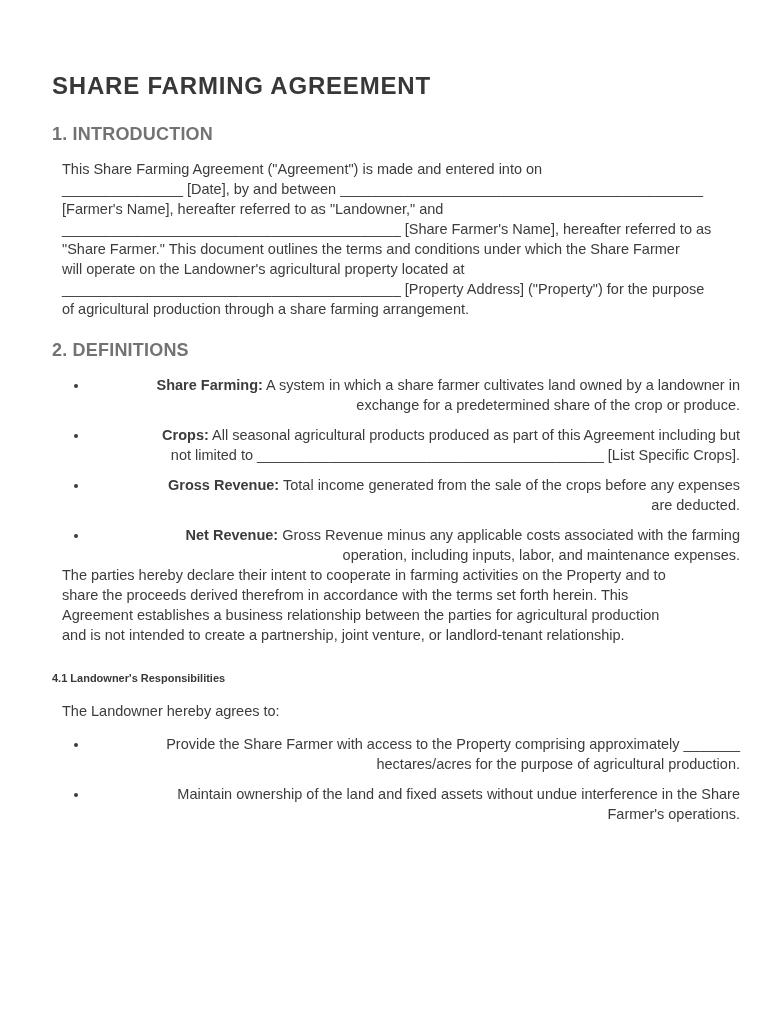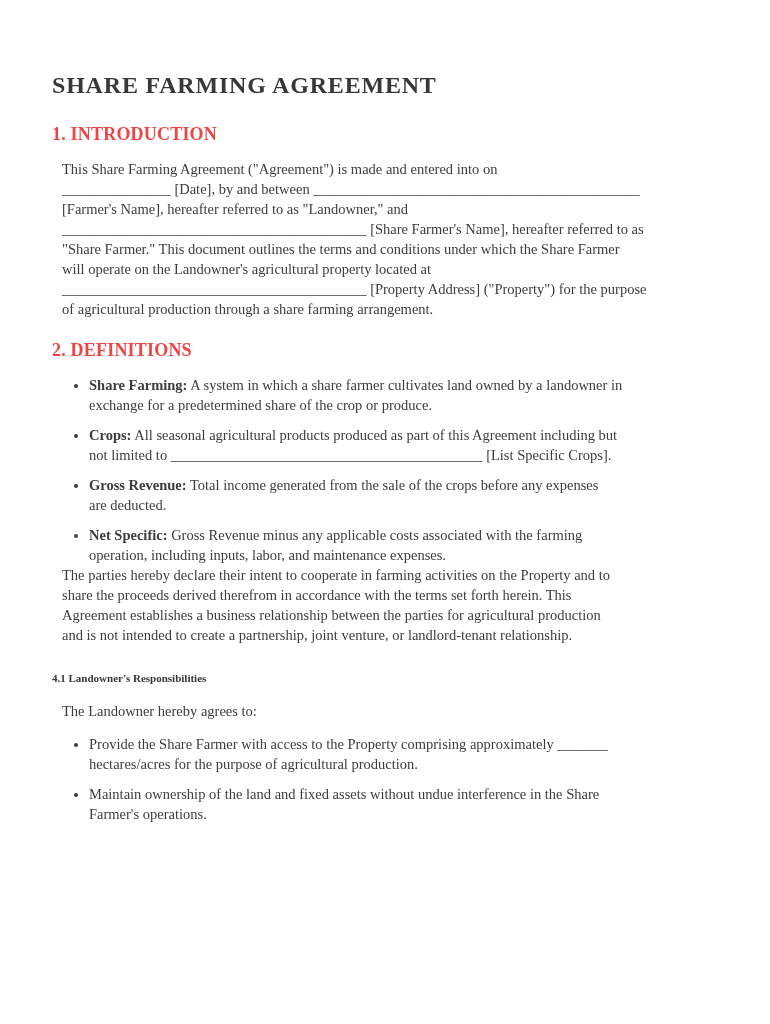--- a/index.html
+++ b/index.html
@@ -8,38 +8,38 @@
     background: #ffffff;
   }
   .page {
     position: relative;
     width: 770px;
     height: 1024px;
     box-sizing: border-box;
     padding: 72px 30px 0 52px;
     background: #ffffff;
     overflow: hidden;
-    font-family: Liberation Serif, serif;
+    font-family: Liberation Sans, sans-serif;
     color: #3c3c3c;
   }
   h1.doc-title {
     font-size: 24px;
     line-height: 27px;
     font-weight: bold;
     letter-spacing: 0.8px;
     margin: 0 0 24px 0;
     color: #383838;
   }
   h2.sec-heading {
     font-size: 18px;
     line-height: 22px;
     font-weight: bold;
     letter-spacing: 0.2px;
     margin: 20px 0 14px 0;
-    color: #ef4444;
+    color: #737373;
   }
   h3.sub-heading {
     font-size: 11px;
     line-height: 20px;
     font-weight: bold;
     margin: 23px 0 13px 0;
     color: #383838;
   }
   p.body-text {
     font-size: 14.5px;
@@ -50,20 +50,21 @@
   ul.doc-list {
     margin: 10px 0 0 0;
     padding: 0 0 0 37px;
     list-style: disc outside;
   }
   ul.doc-list li {
     font-size: 14.5px;
     line-height: 20px;
     margin: 0 0 10px 0;
     white-space: pre-wrap;
+    text-align: right;
   }
   ul.doc-list li:last-child {
     margin-bottom: 0;
   }
   .term {
     font-weight: bold;
   }
 </style>
 </head>
 <body>
@@ -86,21 +87,21 @@
   <h2 class="sec-heading">2. DEFINITIONS</h2>
 
 
   <ul class="doc-list">
     <li><span class="term">Share Farming:</span><span> A system in which a share farmer cultivates land owned by a landowner in
 exchange for a predetermined share of the crop or produce.</span></li>
     <li><span class="term">Crops:</span><span> All seasonal agricultural products produced as part of this Agreement including but
 not limited to ___________________________________________ [List Specific Crops].</span></li>
     <li><span class="term">Gross Revenue:</span><span> Total income generated from the sale of the crops before any expenses
 are deducted.</span></li>
-    <li><span class="term">Net Specific:</span><span> Gross Revenue minus any applicable costs associated with the farming
+    <li><span class="term">Net Revenue:</span><span> Gross Revenue minus any applicable costs associated with the farming
 operation, including inputs, labor, and maintenance expenses.</span></li>
   </ul>
 
 
   <p class="body-text">The parties hereby declare their intent to cooperate in farming activities on the Property and to
 share the proceeds derived therefrom in accordance with the terms set forth herein. This
 Agreement establishes a business relationship between the parties for agricultural production
 and is not intended to create a partnership, joint venture, or landlord-tenant relationship.</p>
 
 

